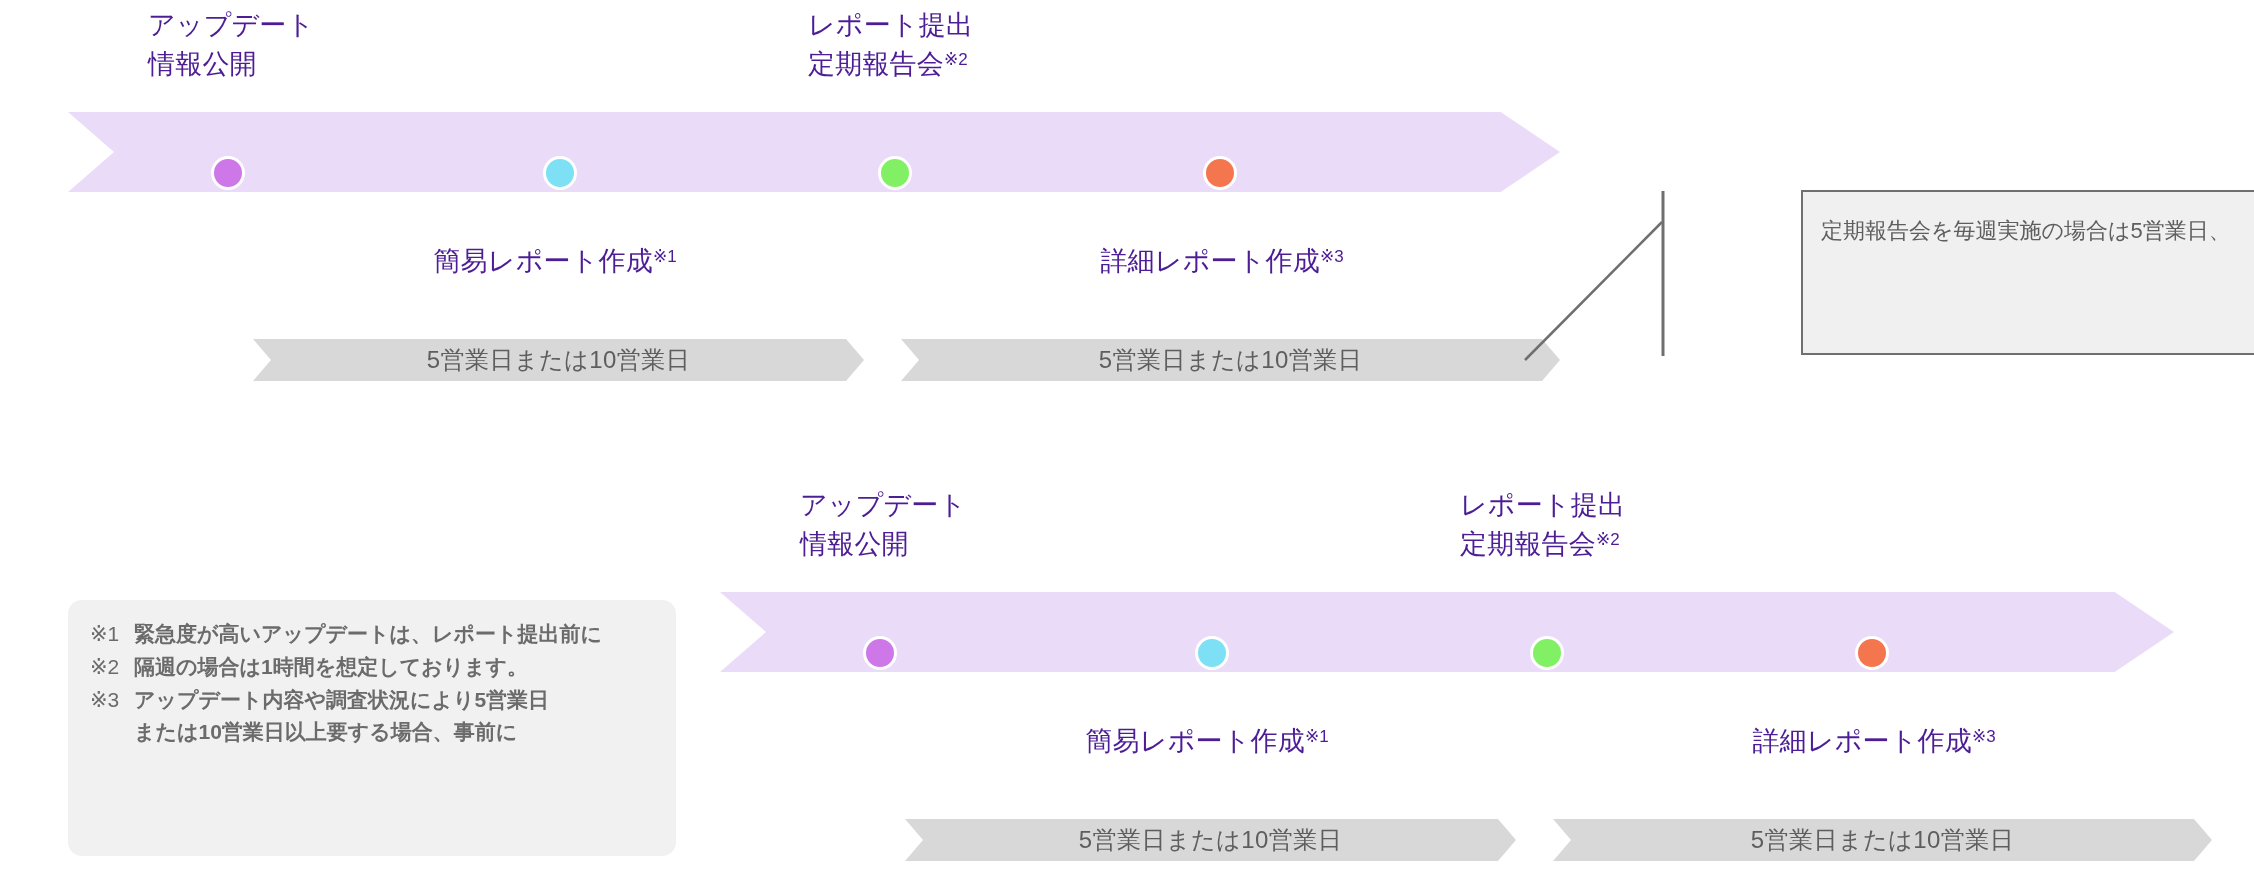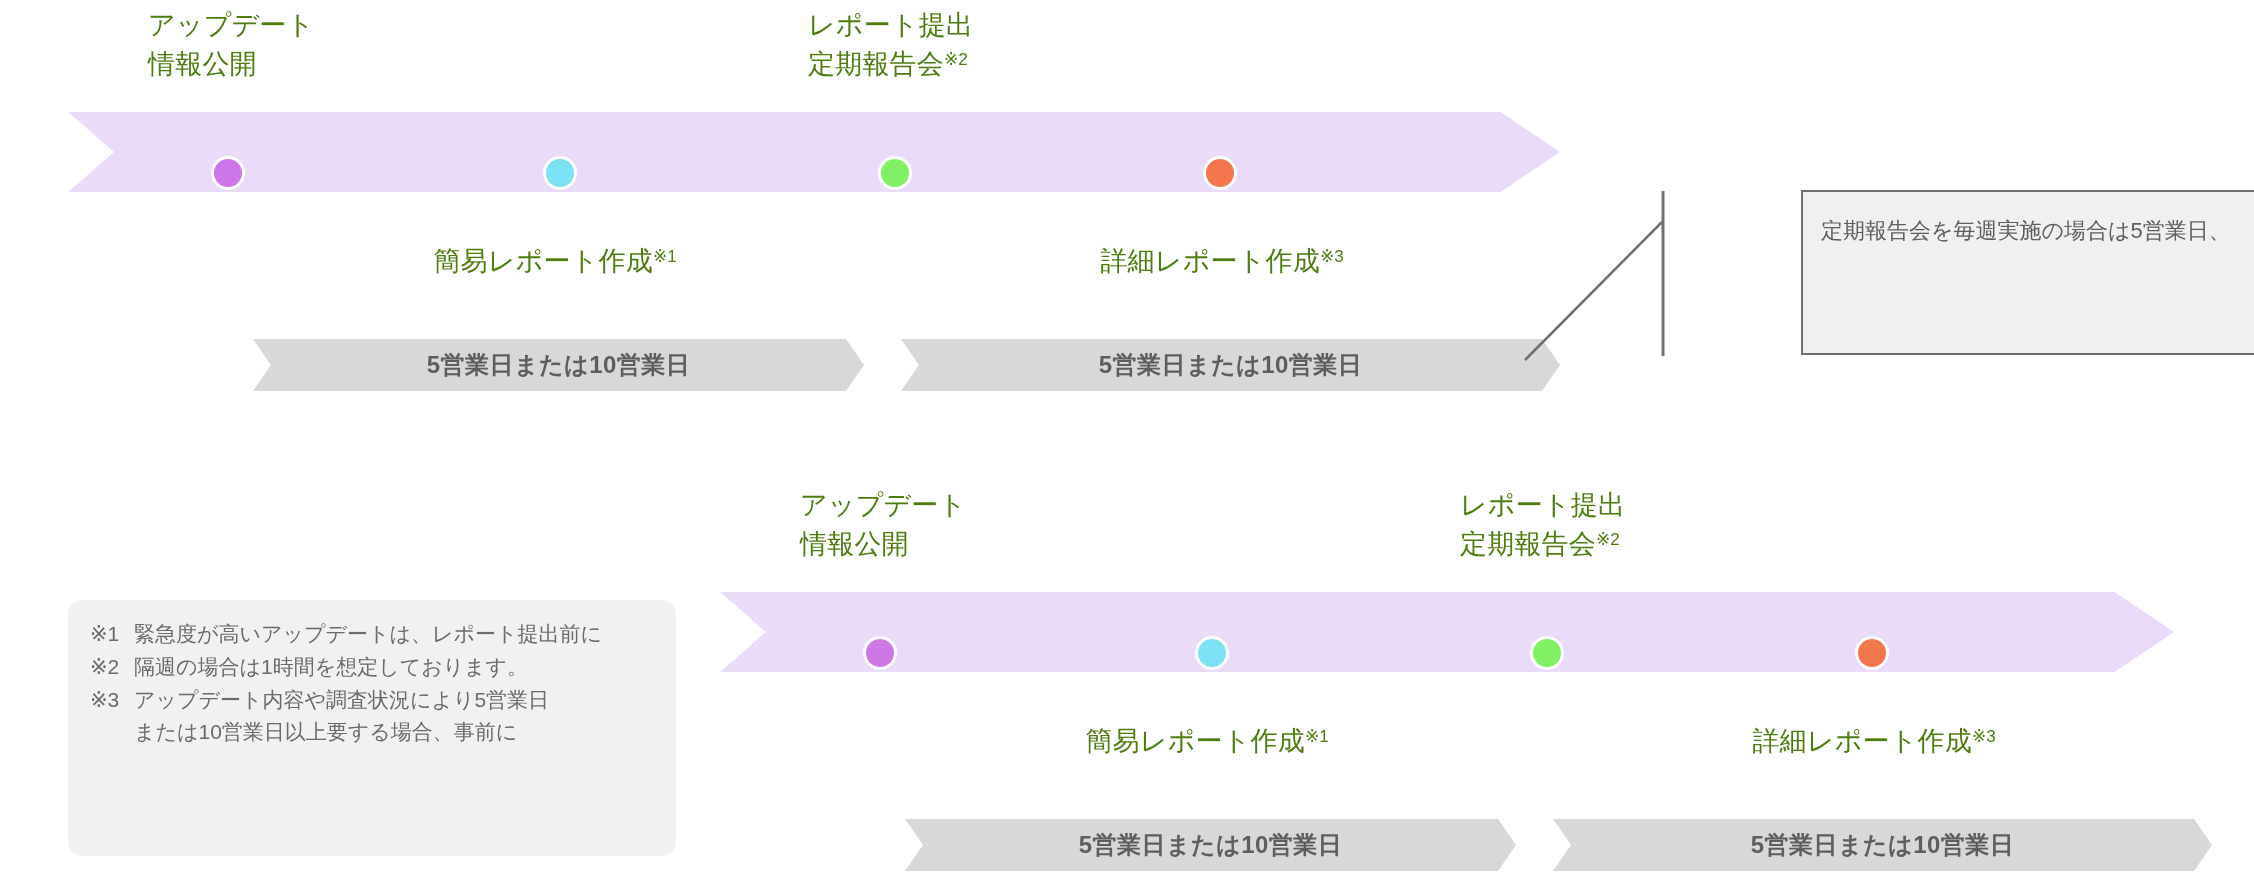--- a/index.html
+++ b/index.html
@@ -25,41 +25,41 @@
   .dot {
     position: absolute;
     border-radius: 50%;
     border: 3px solid #ffffff;
     box-sizing: border-box;
   }
 
   
   .lbl {
     position: absolute;
-    color: #4d7c0f;
+    color: #4c1d95;
     font-size: 27px;
     line-height: 1.45;
     white-space: nowrap;
     letter-spacing: 0.2px;
   }
   .lbl .sup {
     font-size: 17px;
     vertical-align: 0.5em;
     letter-spacing: 0;
   }
   .lbl.center { transform: translateX(-50%); }
 
   
   .chev {
     position: absolute;
-    height: 52px;
+    height: 42px;
     background: #D8D8D8;
     color: #5E5E5E;
     font-size: 24px;
-    font-weight: bold;
+    font-weight: normal;
     display: flex;
     align-items: center;
     justify-content: center;
     letter-spacing: 0.5px;
     -webkit-clip-path: polygon(0 0, calc(100% - 18px) 0, 100% 50%, calc(100% - 18px) 100%, 0 100%, 18px 50%);
     clip-path: polygon(0 0, calc(100% - 18px) 0, 100% 50%, calc(100% - 18px) 100%, 0 100%, 18px 50%);
   }
 
   
   .callout {
@@ -83,21 +83,21 @@
     border-radius: 14px;
     box-sizing: border-box;
     padding: 18px 22px 20px 22px;
     color: #6B6B6B;
     font-size: 21px;
     line-height: 1.52;
   }
   .fn-row { display: flex; align-items: flex-start; margin-bottom: 1px; }
   .fn-mark { flex: 0 0 auto; width: 44px; white-space: nowrap; }
   .fn-body { flex: 1 1 auto; }
-  .fn-body div { white-space: nowrap; }
+  .fn-body div { white-space: nowrap; font-weight: bold; }
 </style>
 </head>
 <body>
 
 <div class="abs" style="left:0;top:0;width:1640px;height:400px;">
 
   <div class="lbl" style="left:148px;top:6px;">
     <div>アップデート</div>
     <div>情報公開</div>
   </div>

